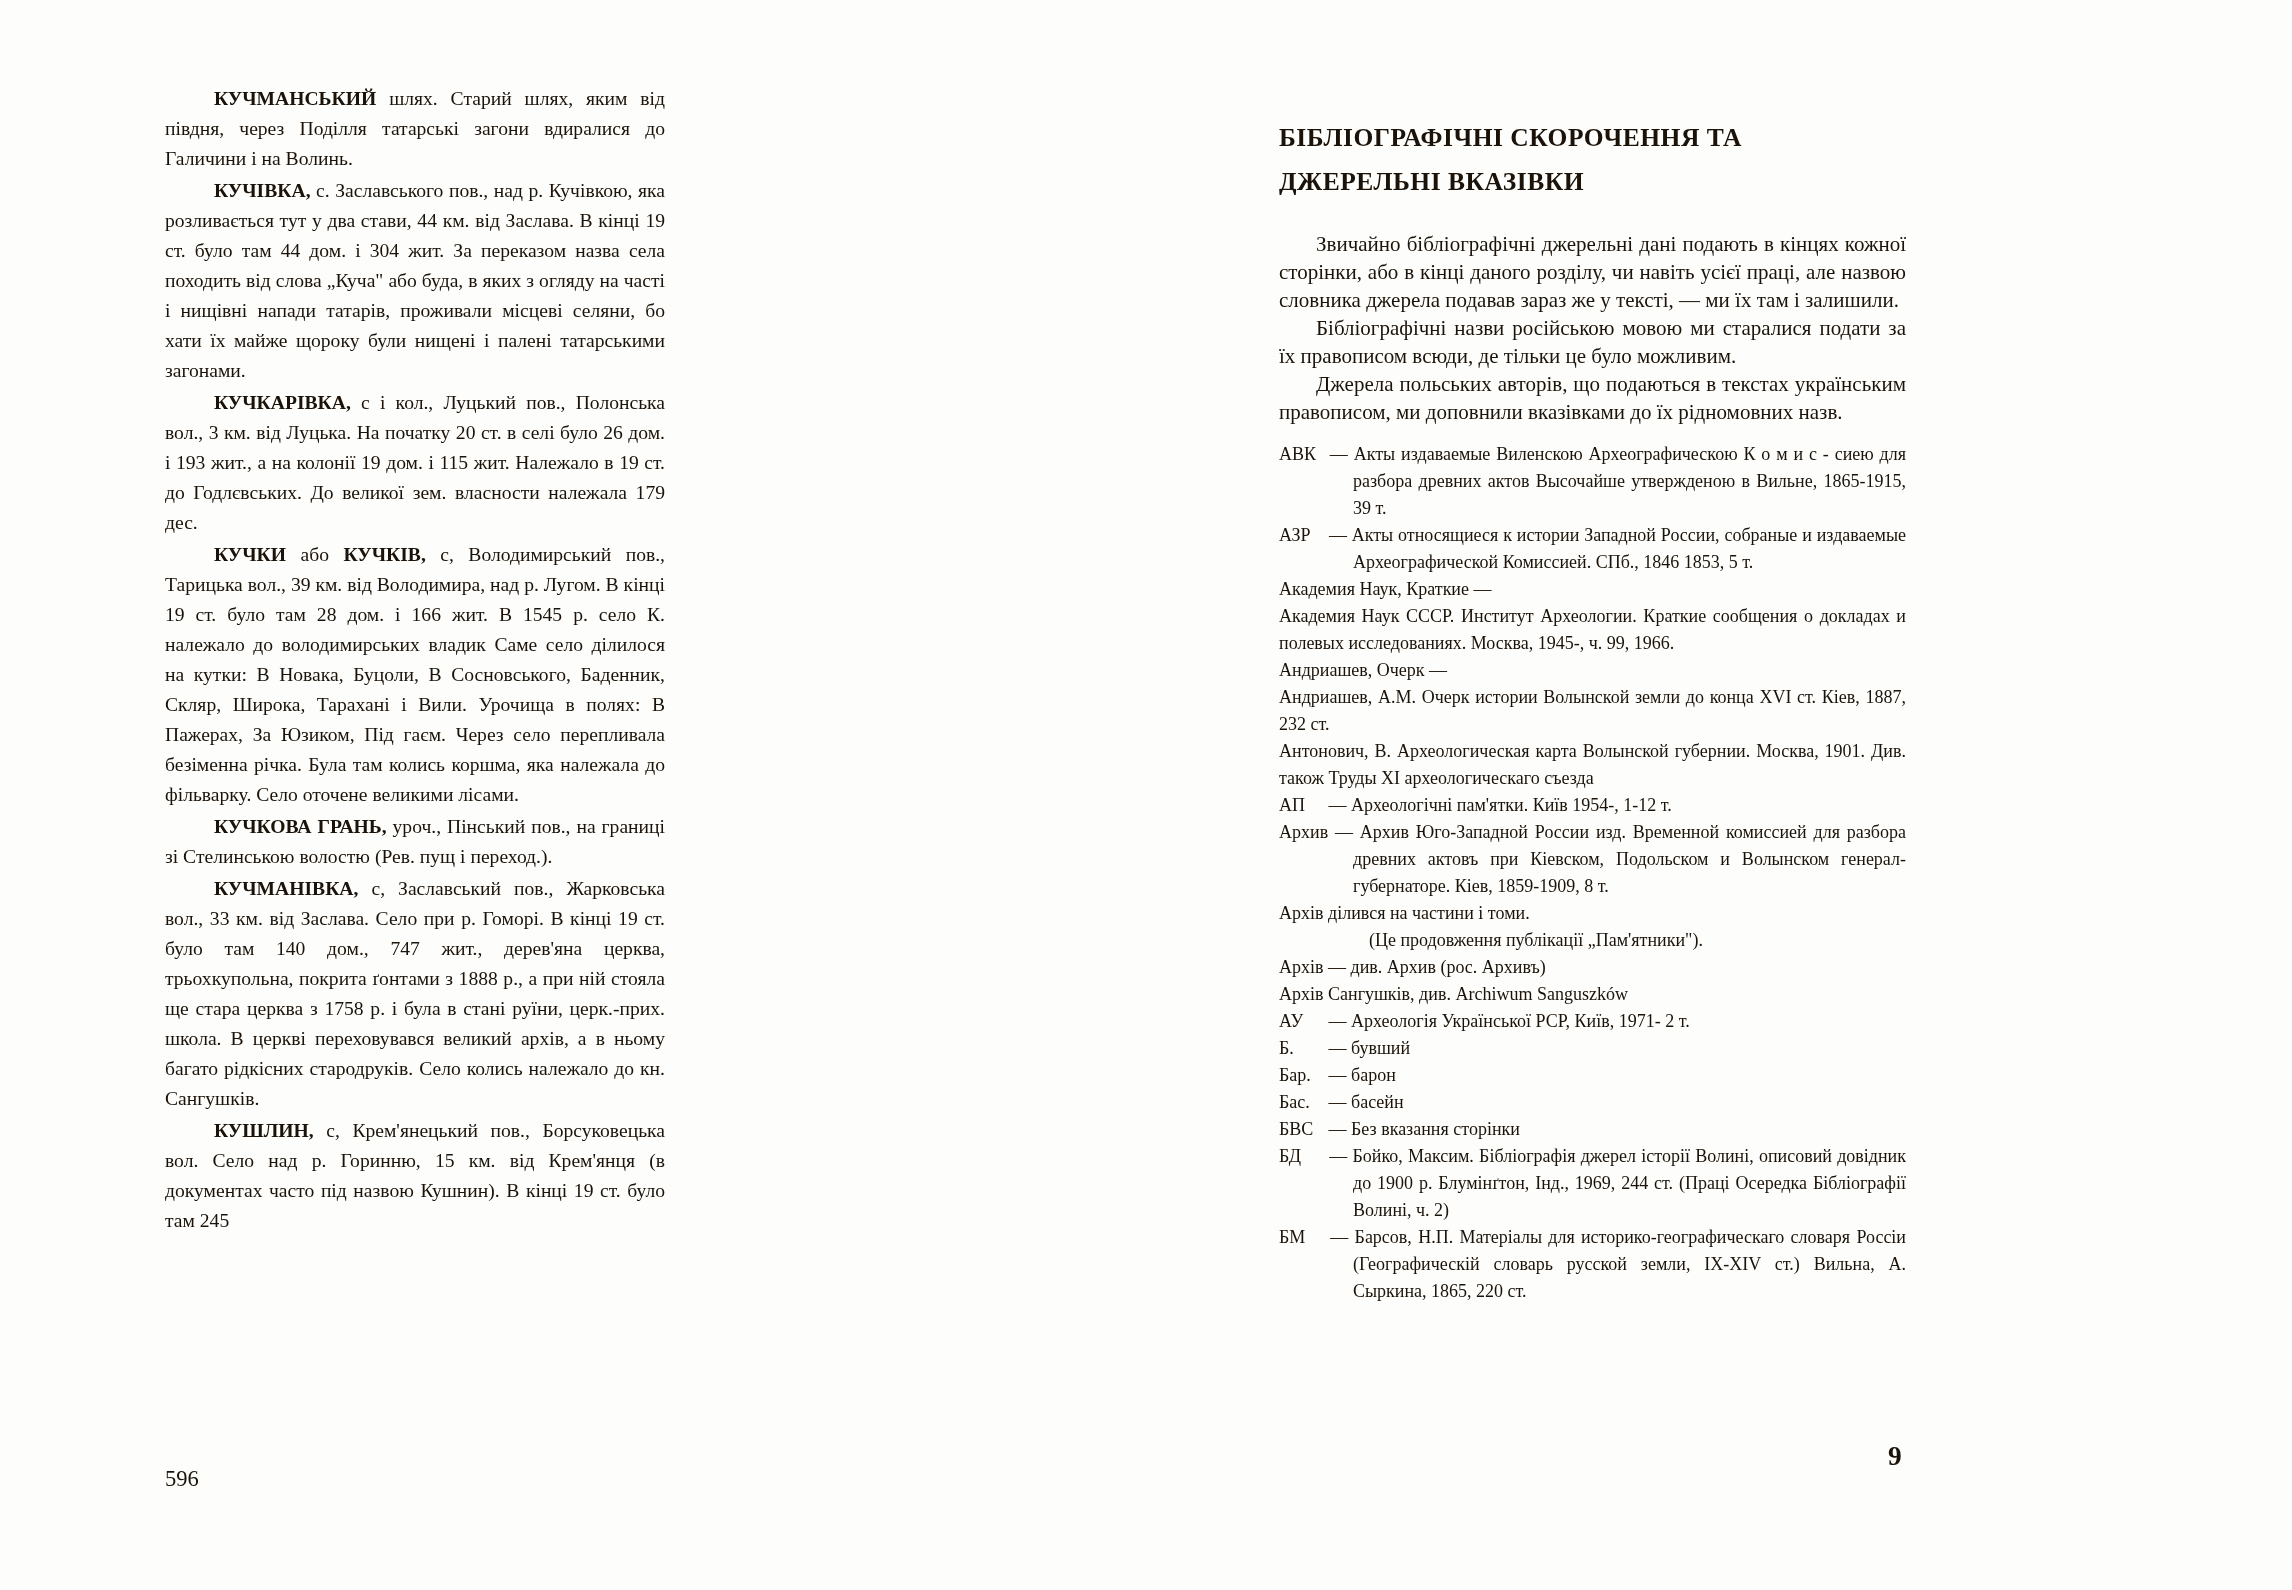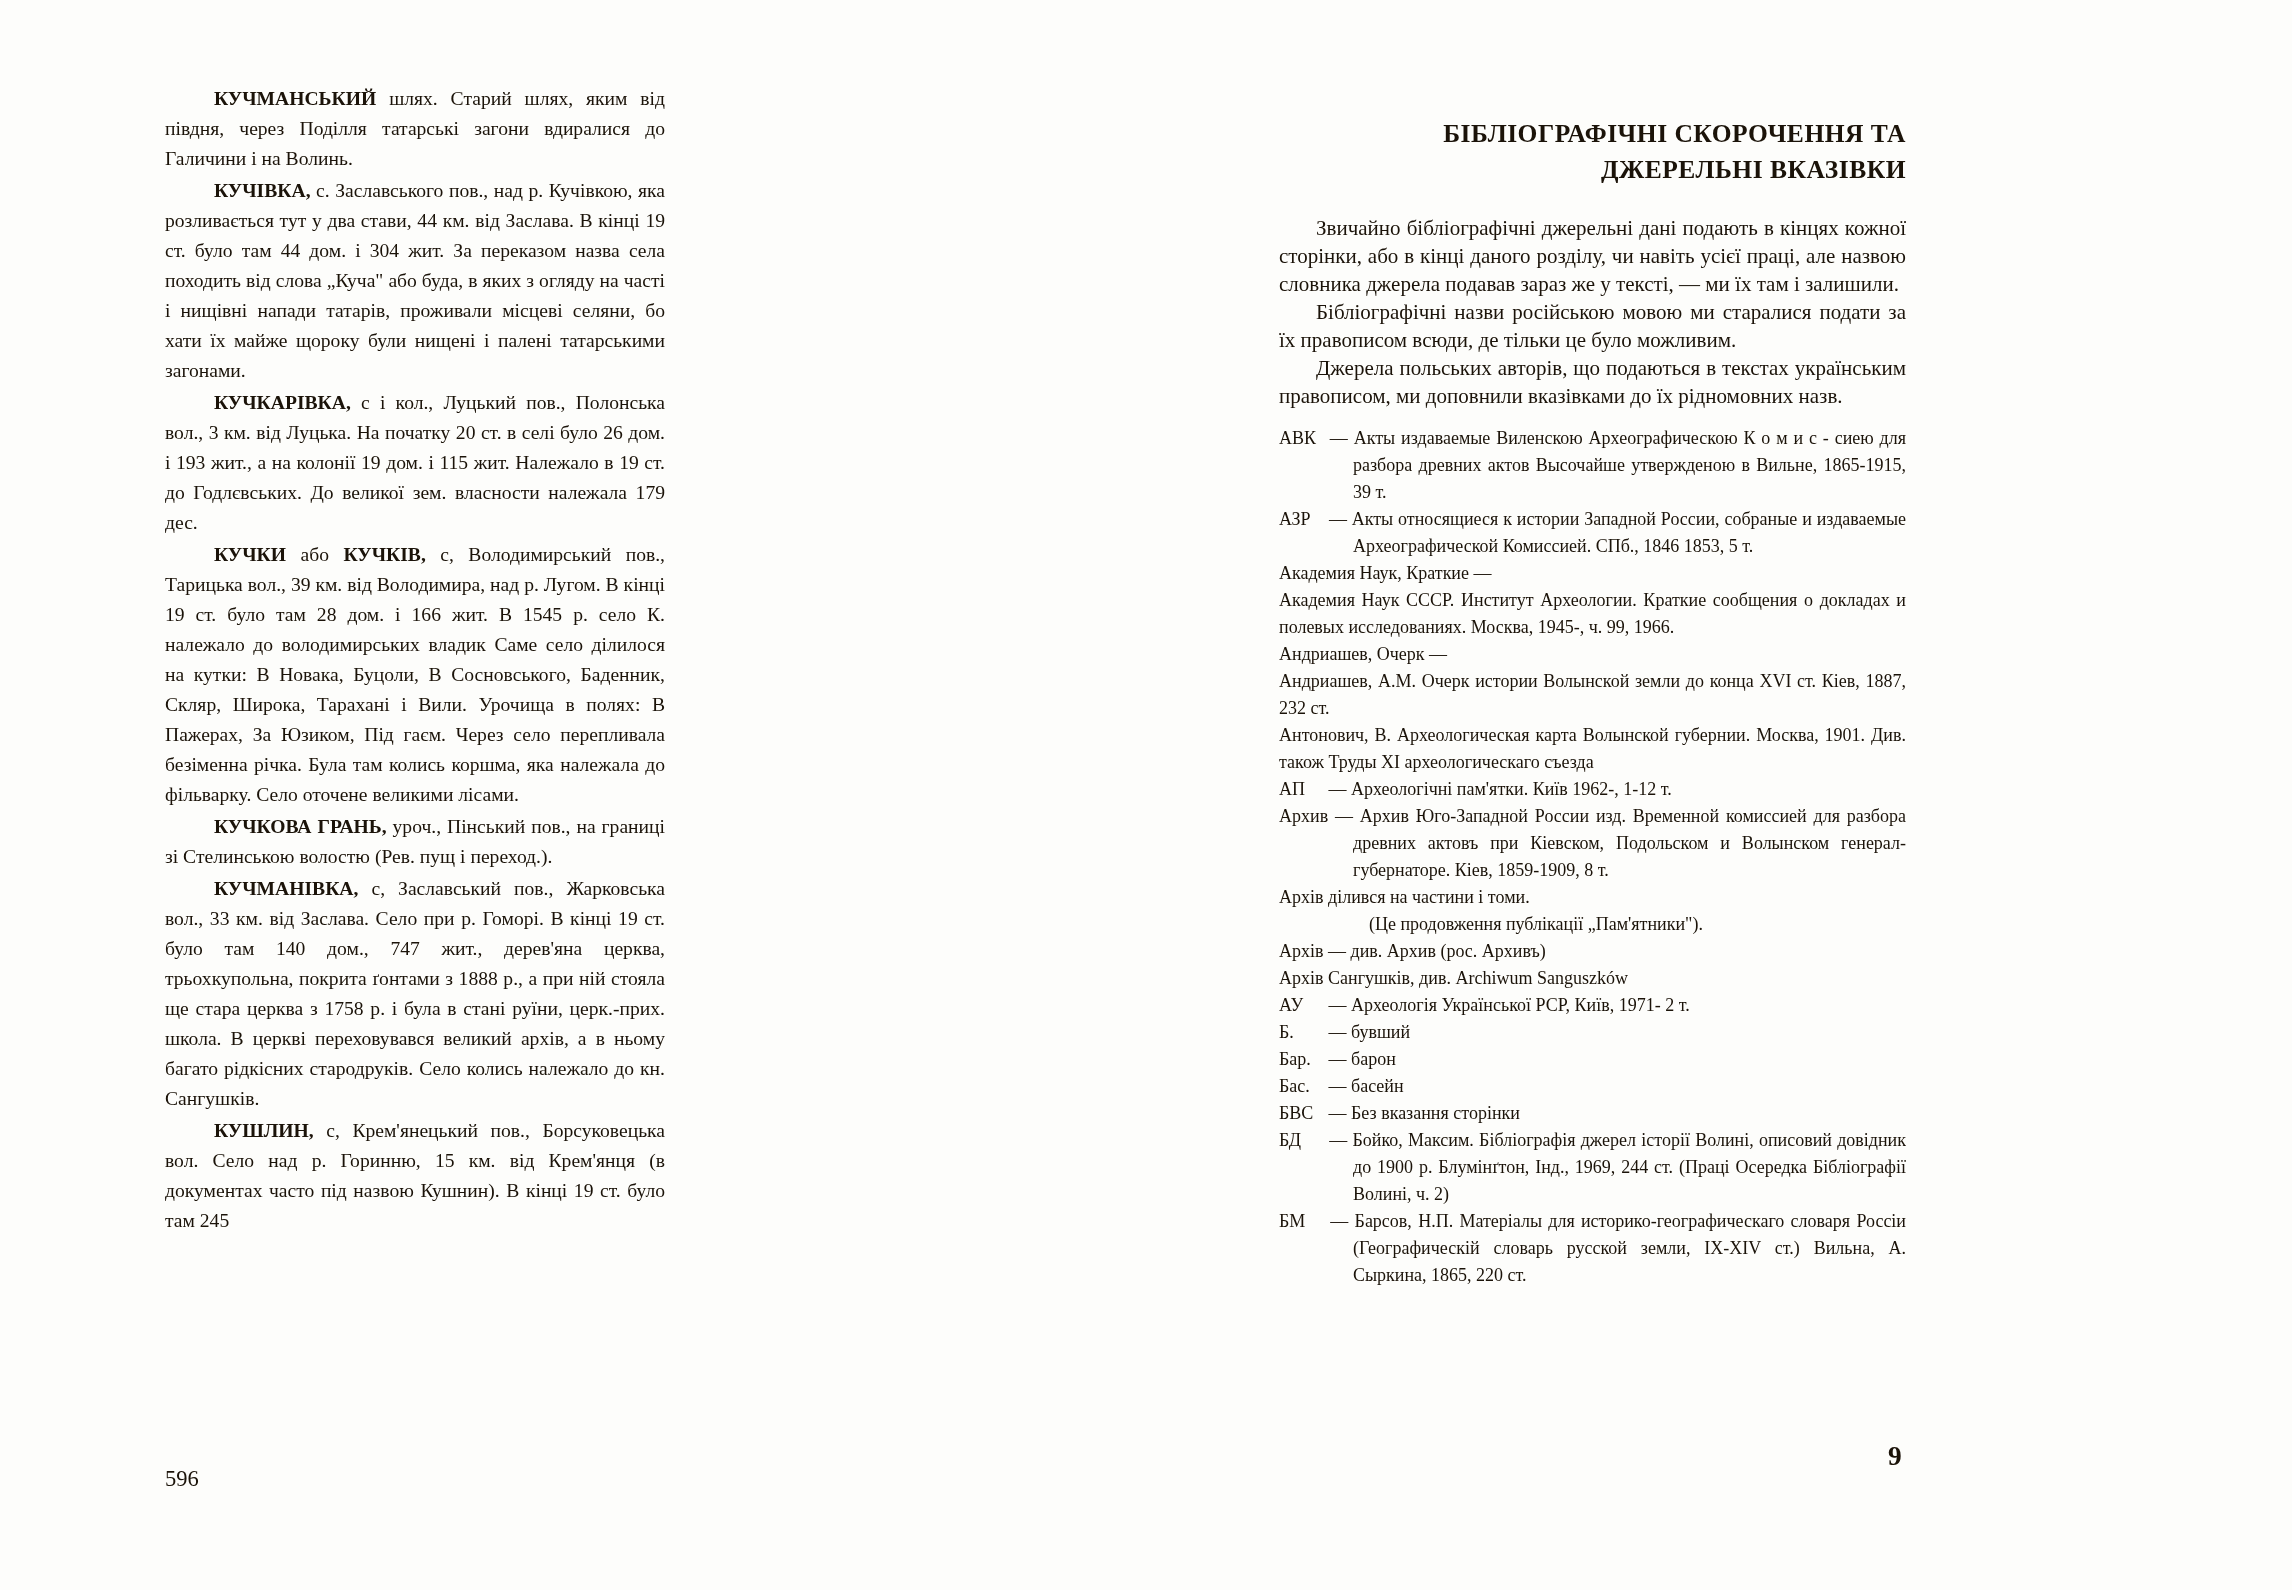--- a/index.html
+++ b/index.html
@@ -25,22 +25,22 @@
   .left-page .hw{font-weight:700;}
   .pagenum-left{
     position:absolute;left:165px;top:1466px;
     font-size:22.5px;
   }
   
   .right-page{
     position:absolute;left:1279px;top:116px;width:627px;
   }
   .rp-title{
-    font-size:25.5px;line-height:36px;font-weight:700;
-    text-align:right;margin:0 auto 25.5px auto;max-width:627px;
+    font-size:25.5px;line-height:44px;font-weight:700;
+    text-align:left;margin:0 auto 25.5px auto;max-width:627px;
     letter-spacing:0.5px;
   }
   .intro p{
     margin:0;font-size:21px;line-height:28px;
     text-align:justify;text-indent:37px;
   }
   .entries{margin-top:15.7px;}
   .entries p{
     margin:0;font-size:18px;line-height:27px;
     text-align:justify;
@@ -81,21 +81,21 @@
         <p>Джерела польських авторів, що подаються в текстах українським правописом, ми доповнили вказівками до їх рідномовних назв.</p>
       </div>
     <div class="entries">
         <p class="hang"><span class="term">АВК</span><span> — </span><span>Акты издаваемые Виленскою Археографическою К о м и с - сиею для разбора древних актов Высочайше утвержденою в Вильне, 1865-1915, 39 т.</span></p>
         <p class="hang"><span class="term">АЗР</span><span> — </span><span>Акты относящиеся к истории Западной России, собраные и издаваемые Археографической Комиссией. СПб., 1846 1853, 5 т.</span></p>
         <p class="ehead">Академия Наук, Краткие —</p>
         <p class="edesc">Академия Наук СССР. Институт Археологии. Краткие сообщения о докладах и полевых исследованиях. Москва, 1945-, ч. 99, 1966.</p>
         <p class="ehead">Андриашев, Очерк —</p>
         <p class="edesc">Андриашев, А.М. Очерк истории Волынской земли до конца XVI ст. Кіев, 1887, 232 ст.</p>
         <p class="edesc">Антонович, В. Археологическая карта Волынской губернии. Москва, 1901. Див. також Труды XI археологическаго съезда</p>
-        <p class="hang"><span class="term">АП</span><span> — </span><span>Археологічні пам'ятки. Київ 1962-, 1-12 т.</span></p>
+        <p class="hang"><span class="term">АП</span><span> — </span><span>Археологічні пам'ятки. Київ 1954-, 1-12 т.</span></p>
         <p class="hang"><span class="term">Архив</span><span> — </span><span>Архив Юго-Западной России изд. Временной комиссией для разбора древних актовъ при Кіевском, Подольском и Волынском генерал-губернаторе. Кіев, 1859-1909, 8 т.</span></p>
         <p class="edesc">Архів ділився на частини і томи.</p>
         <p class="edesc2">(Це продовження публікації „Пам'ятники").</p>
         <p class="hang">Архів — див. Архив (рос. Архивъ)</p>
         <p class="hang">Архів Сангушків, див. Archiwum Sanguszków</p>
         <p class="hang"><span class="term">АУ</span><span> — </span><span>Археологія Української РСР, Київ, 1971- 2 т.</span></p>
         <p class="hang"><span class="term">Б.</span><span> — </span><span>бувший</span></p>
         <p class="hang"><span class="term">Бар.</span><span> — </span><span>барон</span></p>
         <p class="hang"><span class="term">Бас.</span><span> — </span><span>басейн</span></p>
         <p class="hang"><span class="term">БВС</span><span> — </span><span>Без вказання сторінки</span></p>

